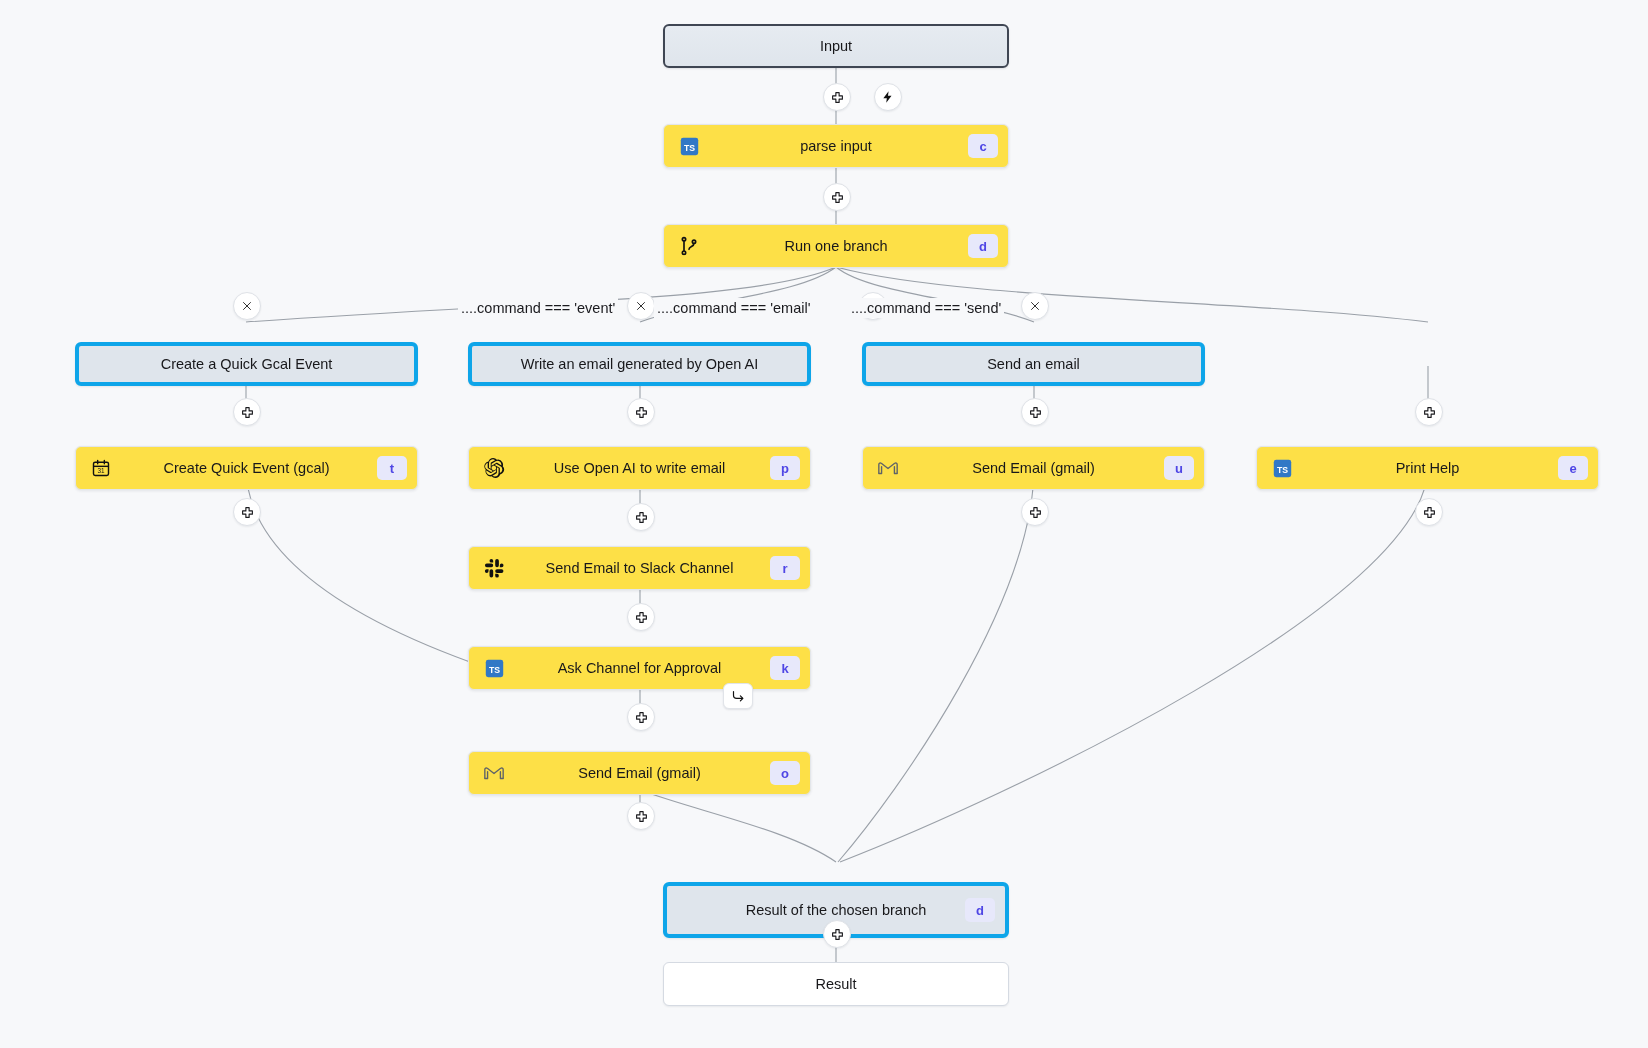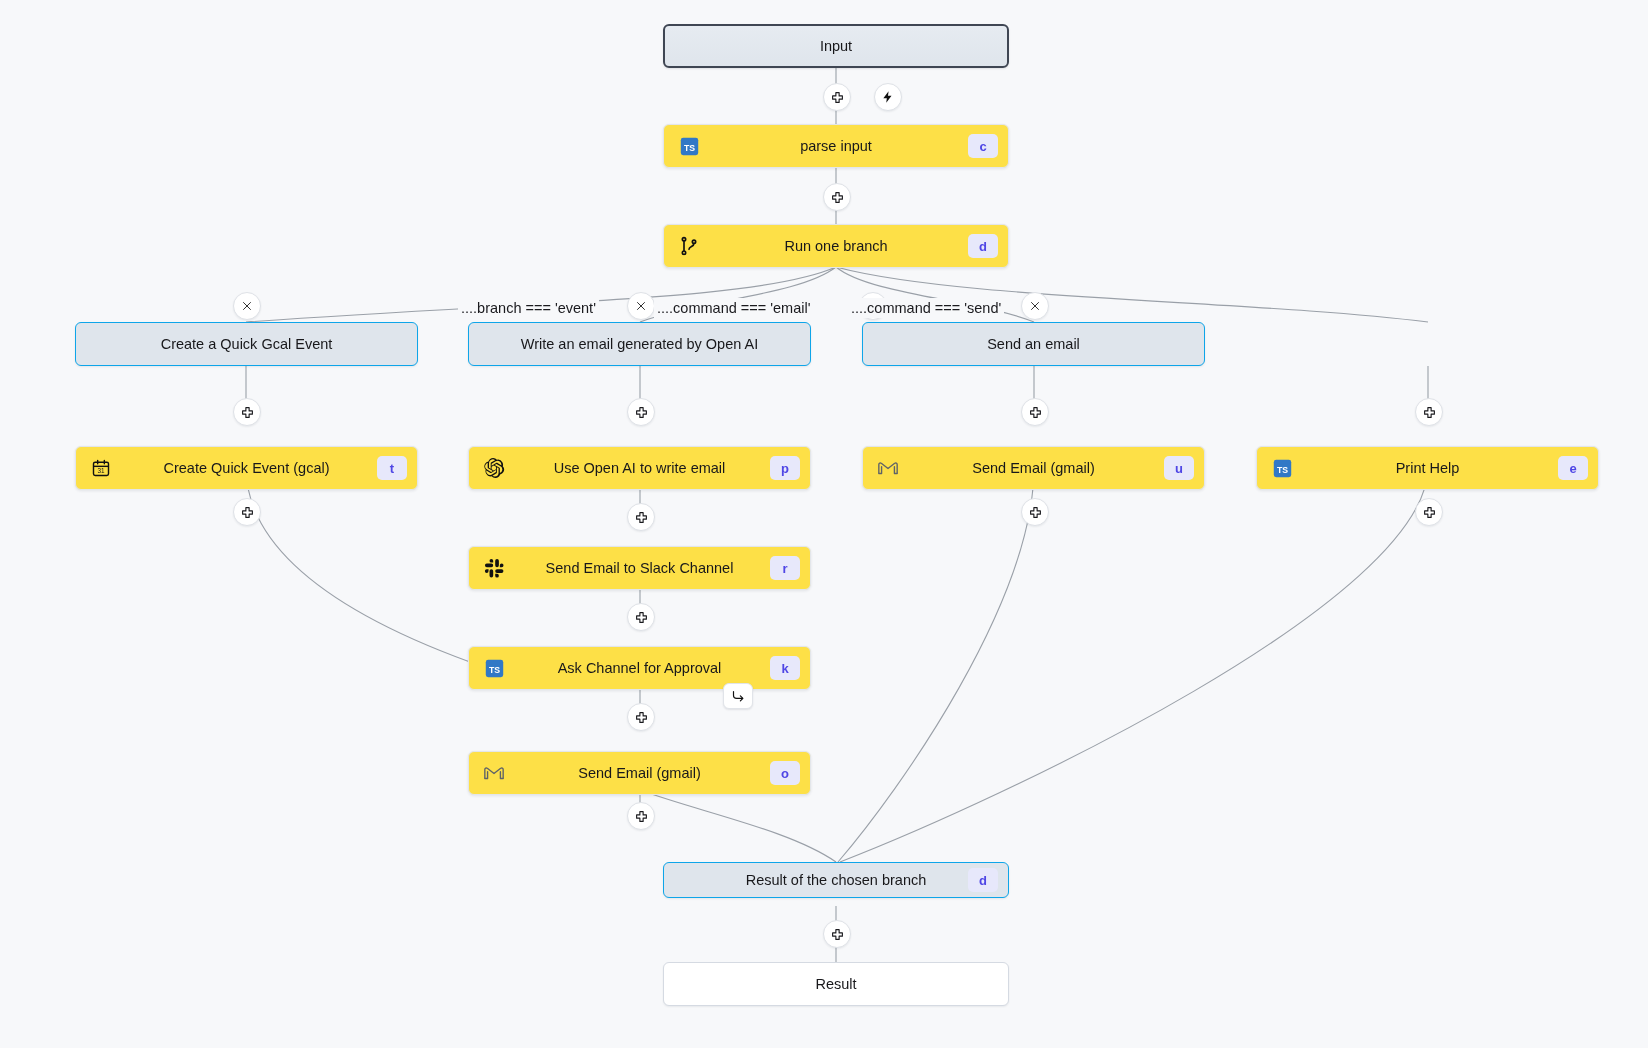--- a/index.html
+++ b/index.html
@@ -37,22 +37,23 @@
   }
   .node.terminal.plain{
     border:1px solid #d5dae2;
     background:#fff;
     box-shadow:0 1px 2px rgba(16,24,40,.07);
   }
 
   
   .node.bar{
     background:#dfe5ec;
-    border:1px solid #0ea5e9;
+    border:4px solid #0ea5e9;
     box-shadow:0 1px 2px rgba(16,24,40,.08);
+    margin-top:20px;
   }
 
   
   .node.step{
     background:#fde047;
     border:1px solid #e3e6ea;
     box-shadow:0 1px 3px rgba(16,24,40,.09);
   }
 
   .node .icon{
@@ -202,21 +203,21 @@
       <path d="M6 16c0-5 10-4 10-7"></path>
       <path d="M4 5h6M7 2v6"></path>
     </svg>
   </div>
   <div class="handle" style="left:1021px;top:292px;">
     <svg width="12" height="12" viewBox="0 0 24 24">
       <path d="M5 5l14 14M19 5L5 19" stroke="#333" stroke-width="2" stroke-linecap="round"></path>
     </svg>
   </div>
 
-  <div class="cond" style="left:458px;top:298px;">....branch === 'event'</div>
+  <div class="cond" style="left:458px;top:298px;">....command === 'event'</div>
   <div class="cond" style="left:654px;top:298px;">....command === 'email'</div>
   <div class="cond" style="left:848px;top:298px;">....command === 'send'</div>
 
   <div class="node bar" style="left:75px;top:322px;width:343px;height:44px;">
     <span class="label">Create a Quick Gcal Event</span>
   </div>
   <div class="node bar" style="left:468px;top:322px;width:343px;height:44px;">
     <span class="label">Write an email generated by Open AI</span>
   </div>
   <div class="node bar" style="left:862px;top:322px;width:343px;height:44px;">
@@ -363,21 +364,21 @@
     <span class="label">Send Email (gmail)</span>
     <span class="kbd">o</span>
   </div>
 
   <div class="handle" style="left:627px;top:802px;">
     <svg width="13" height="13" viewBox="0 0 24 24">
         <path d="M9 3h6v6h6v6h-6v6H9v-6H3V9h6z" fill="none" stroke="#1a1a1e" stroke-width="2.1" stroke-linejoin="round"></path>
       </svg>
   </div>
 
-  <div class="node bar" style="left:663px;top:862px;width:346px;height:36px;padding-left:12px;">
+  <div class="node bar" style="left:663px;top:862px;width:346px;height:56px;padding-left:12px;">
     <span class="label">Result of the chosen branch</span>
     <span class="kbd">d</span>
   </div>
 
   <div class="handle" style="left:823px;top:920px;">
     <svg width="13" height="13" viewBox="0 0 24 24">
         <path d="M9 3h6v6h6v6h-6v6H9v-6H3V9h6z" fill="none" stroke="#1a1a1e" stroke-width="2.1" stroke-linejoin="round"></path>
       </svg>
   </div>
 

